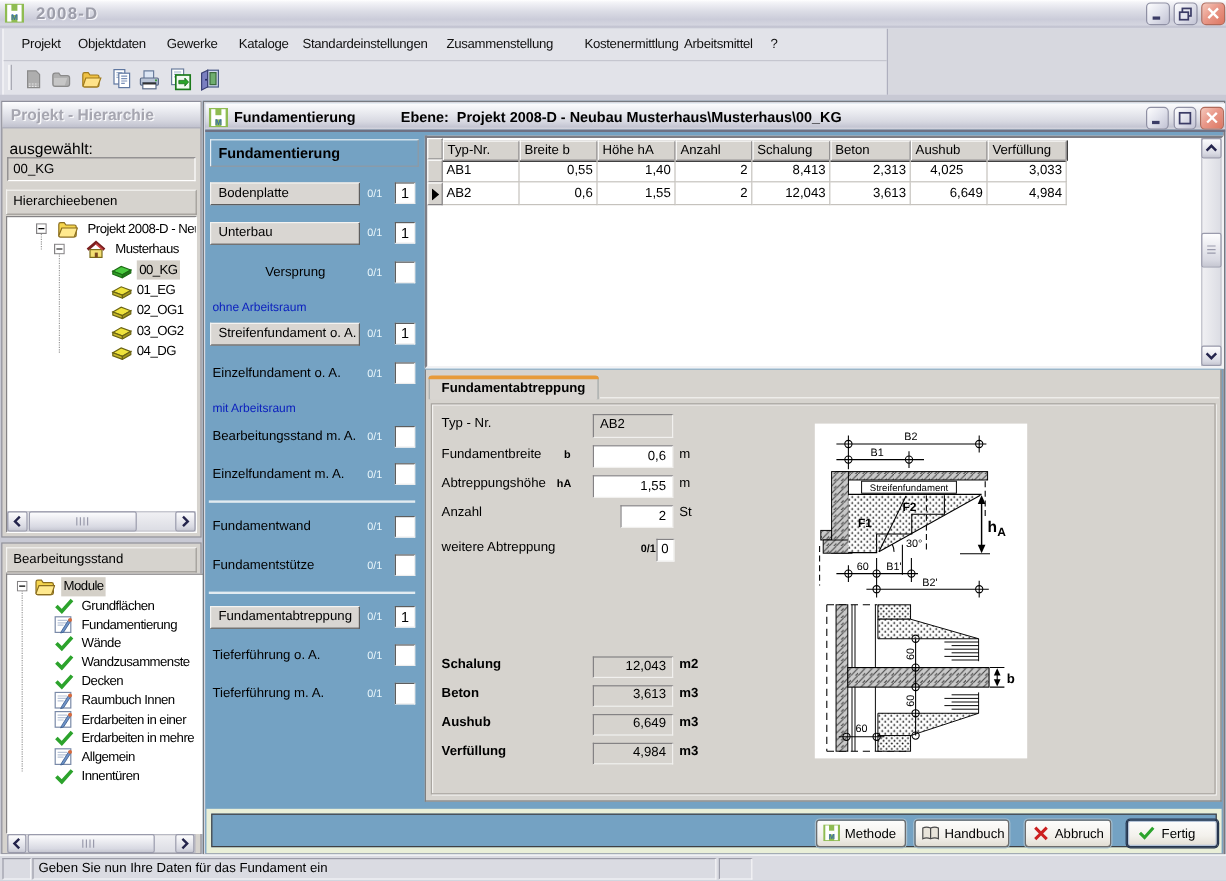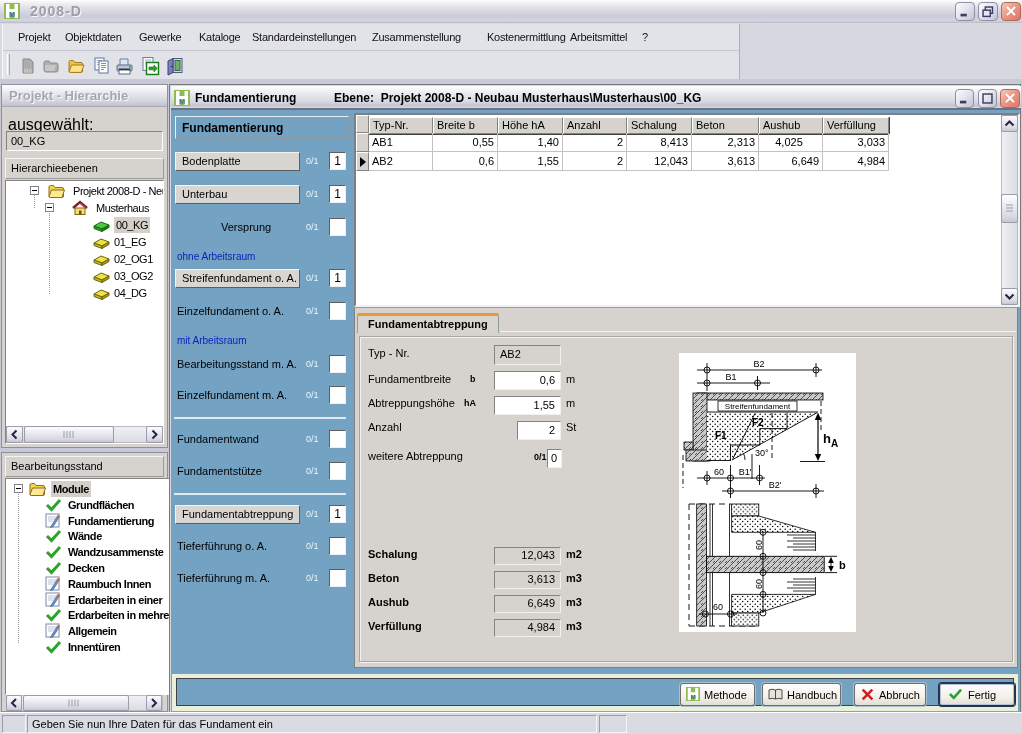--- a/index.html
+++ b/index.html
@@ -158,21 +158,21 @@
       <circle cx="6.7" cy="10.5" r="0.8" fill="#20245c"></circle>
     </svg>
   </div>
 </div>
 <div class="abs" id="clientgap"></div>
 
 <div class="abs lpanel" style="top:84px;height:364px;">
   <div class="abs ptitle">
       <span>Projekt - Hierarchie</span>
     </div>
-  <div class="abs" style="left:6px;top:31px;font-size:16px;">ausgewählt:</div>
+  <div class="abs" style="left:6px;top:31px;font-size:13px;">ausgewählt:</div>
   <div class="abs sunkbox" style="left:4px;top:46px;width:157px;height:20px;">
     <span class="abs" style="left:4px;top:3px;">00_KG</span>
   </div>
   <div class="abs hdrbox" style="left:3px;top:73px;width:159px;height:21px;">
     <span class="abs" style="left:5px;top:3px;">Hierarchieebenen</span>
   </div>
   <div class="abs treebox" style="left:3px;top:95px;width:159px;height:264px;" id="tree1">
     <div class="abs" style="left:28px;top:11px;width:1px;height:16px;border-left:1px dotted #9a9a9a;"></div>
     <div class="abs" style="left:43px;top:28px;width:1px;height:85px;border-left:1px dotted #9a9a9a;"></div>
     <div class="trow" style="top:2px;">
@@ -254,21 +254,21 @@
     <svg class="abs" style="left:18px;top:0;" width="90" height="17">
         <path d="M40 5 v7 M43 5 v7 M46 5 v7 M49 5 v7" stroke="#9a9bac" stroke-width="1"></path>
       </svg>
   </div>
 </div>
 
 <div class="abs lpanel" style="top:452px;height:260px;border-top:1px solid #8e8f9c;">
   <div class="abs hdrbox" style="left:3px;top:3px;width:159px;height:21px;">
     <span class="abs" style="left:5px;top:3px;">Bearbeitungsstand</span>
   </div>
-  <div class="abs treebox" style="left:3px;top:25px;width:184px;height:217px;font-weight:bold;" id="tree2">
+  <div class="abs treebox" style="left:3px;top:25px;width:184px;height:217px;" id="tree2">
     <div class="abs" style="left:12px;top:11px;width:1px;height:153px;border-left:1px dotted #9a9a9a;"></div>
     <div class="trow" style="top:2px;">
       <svg class="abs" style="left:8px;top:3px;" width="9" height="9" viewBox="0 0 9 9">
           <rect x="0.5" y="0.5" width="8" height="8" fill="#fff" stroke="#848284"></rect>
           <path d="M2 4.5 h5" stroke="#000"></path>
         </svg>
       <svg class="abs" style="left:23px;top:0px;" width="17" height="16" viewBox="0 0 17 16">
         <path d="M1 13 L1 4 Q1 2.5 2.5 2.5 L5.5 2.5 L7 4.5 L14 4.5 Q15.5 4.5 15.5 6 L15.5 13 Q15.5 14.5 14 14.5 L2.5 14.5 Q1 14.5 1 13z" fill="#f5d54e" stroke="#8a6d1e"></path>
         <path d="M1 13.5 L3.5 7 L16.5 7 L14.2 13.7 Q14 14.5 13 14.5 L2.2 14.5 Q1.2 14.5 1 13.5z" fill="#ffe98e" stroke="#8a6d1e"></path>
       </svg>

